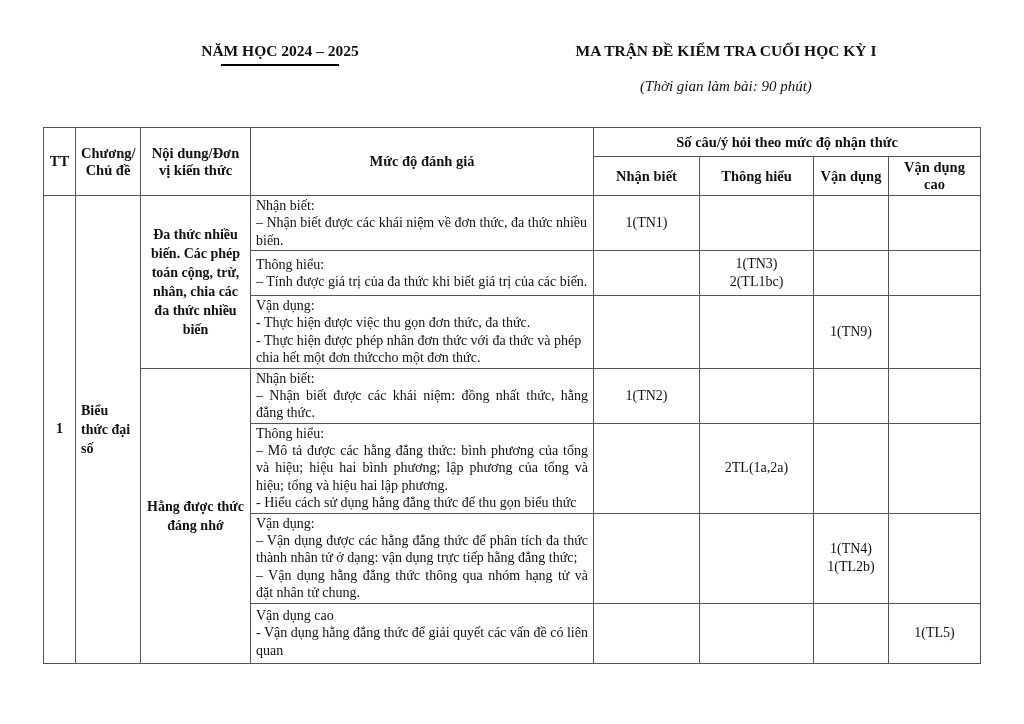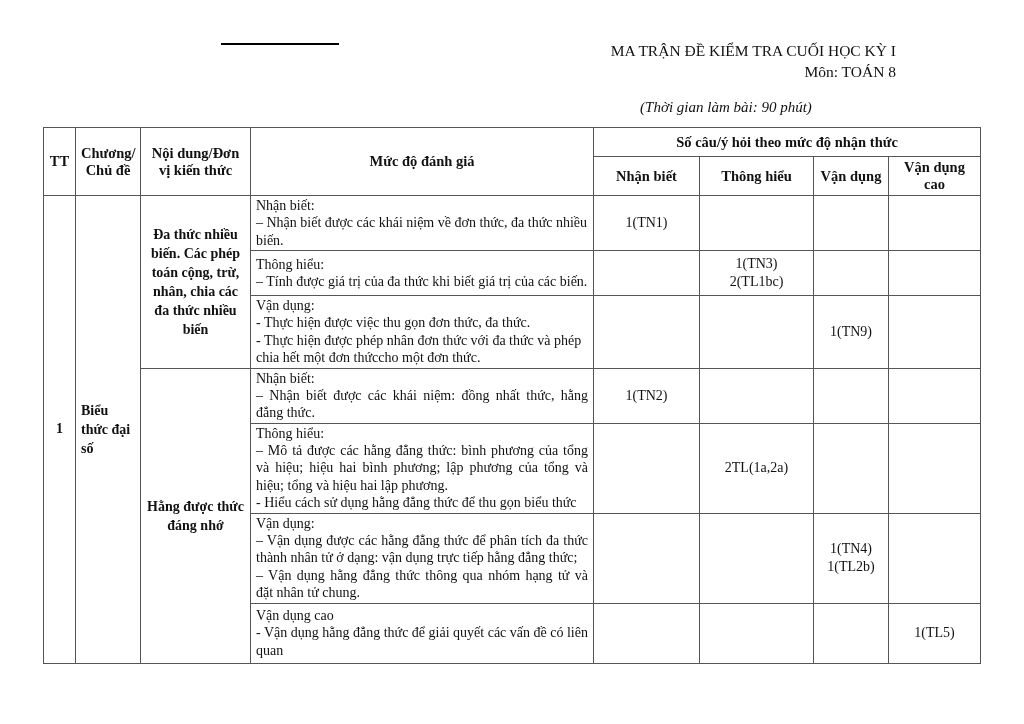--- a/index.html
+++ b/index.html
@@ -17,21 +17,21 @@
     position: absolute; top: 40px; left: 120px; width: 320px;
     text-align: center; font-weight: bold; font-size: 15.5px; line-height: 21px;
   }
   .hdr-left .rule {
     width: 118px; border-bottom: 2px solid #000; margin: 3px auto 0;
   }
   .hdr-right {
     position: absolute; top: 40px; left: 556px; width: 340px;
     text-align: center; font-size: 15.5px; line-height: 21px;
   }
-  .hdr-right .t1, .hdr-right .t2 { font-weight: normal; text-align: right; }
+  .hdr-right .t1, .hdr-right .t2 { font-weight: bold; }
   .hdr-right .t3 { font-style: italic; font-weight: normal; margin-top: 15px; font-size: 15px; }
 
   
   table.matrix {
     position: absolute; left: 43px; top: 127px;
     border-collapse: collapse; table-layout: fixed;
     width: 937px;
     font-size: 14px;
   }
   table.matrix td {
@@ -48,26 +48,26 @@
   .md-head { font-weight: normal; line-height: 17px; }
   .md-text { white-space: pre-line; line-height: 17.5px; font-size: 14px; }
   .just .md-text { text-align: justify; }
   td.topic { text-align: center; font-weight: bold; line-height: 19px; }
   td.chap { font-weight: bold; padding-left: 7px; line-height: 19px; margin-left: 12px; }
 </style>
 </head>
 <body>
 
 <div class="hdr-left">
+  <div>NĂM HỌC 2024 – 2025</div>
   <div class="rule"></div>
 </div>
 
 <div class="hdr-right">
   <div class="t1">MA TRẬN ĐỀ KIỂM TRA CUỐI HỌC KỲ I</div>
-  <div class="t2">Môn: TOÁN 8</div>
   <div class="t3">(Thời gian làm bài: 90 phút)</div>
 </div>
 
 <table class="matrix">
   <colgroup>
     <col style="width:32px">
       <col style="width:65px">
       <col style="width:110px">
       <col style="width:343px">
     <col style="width:106px">

